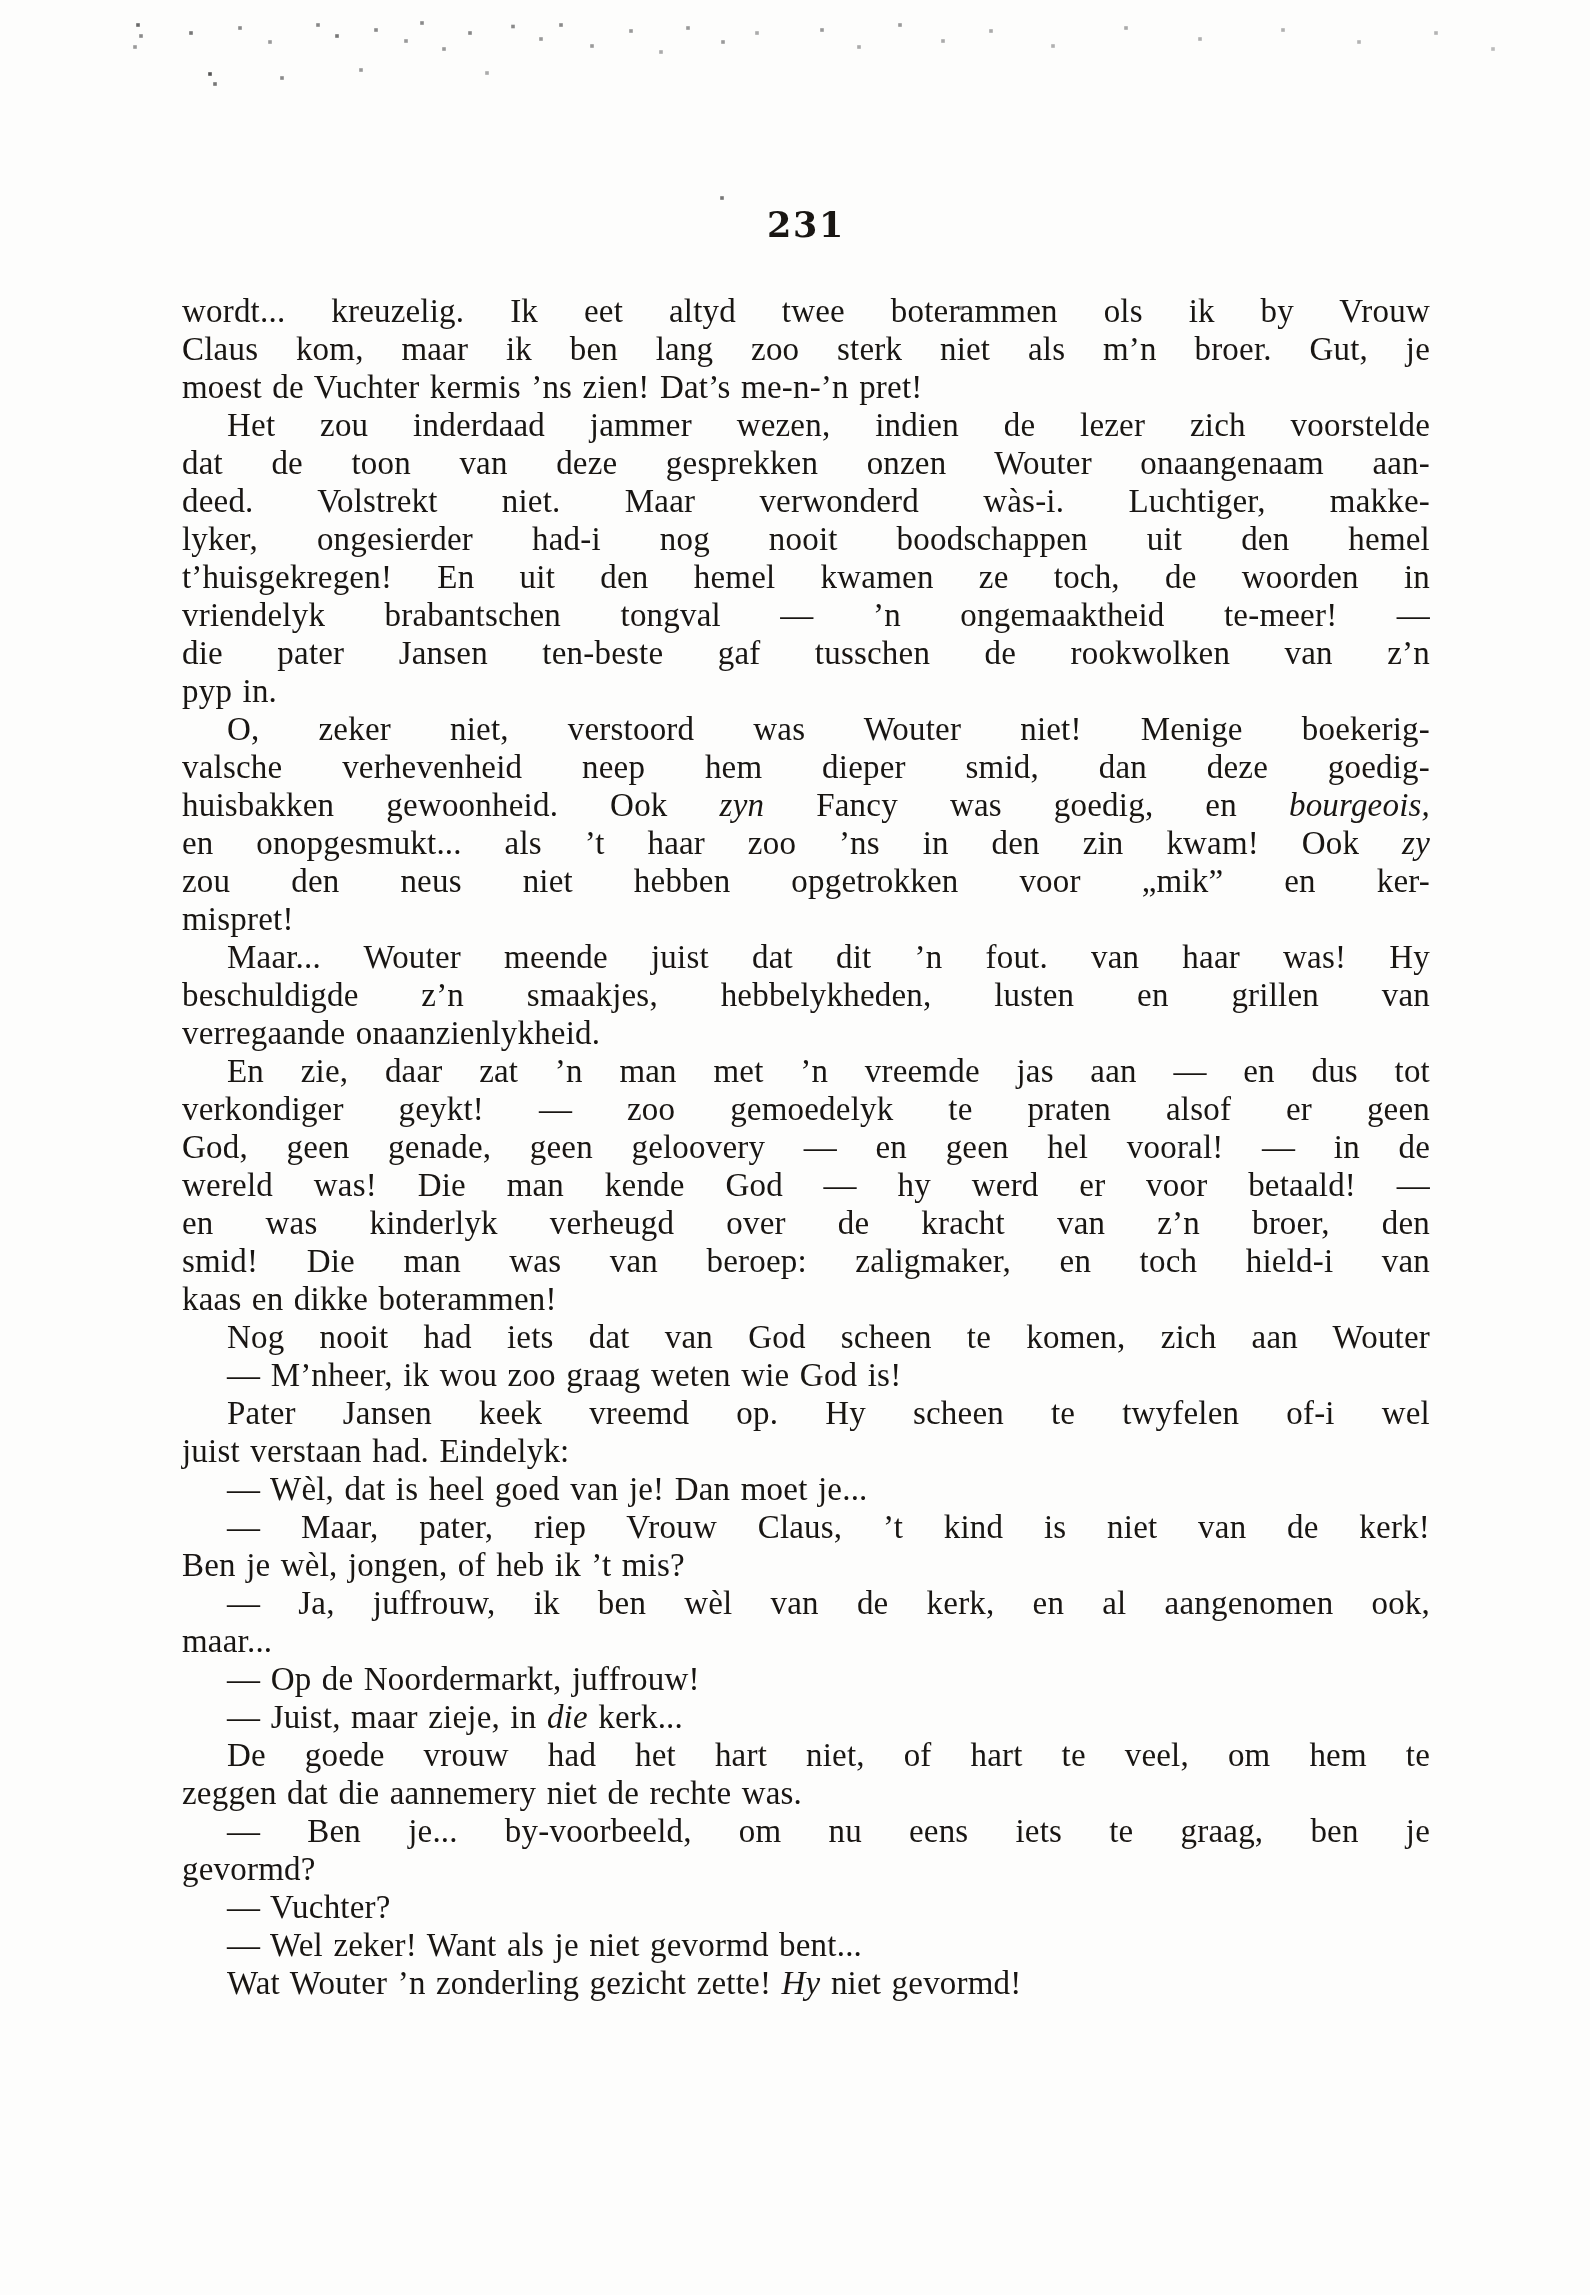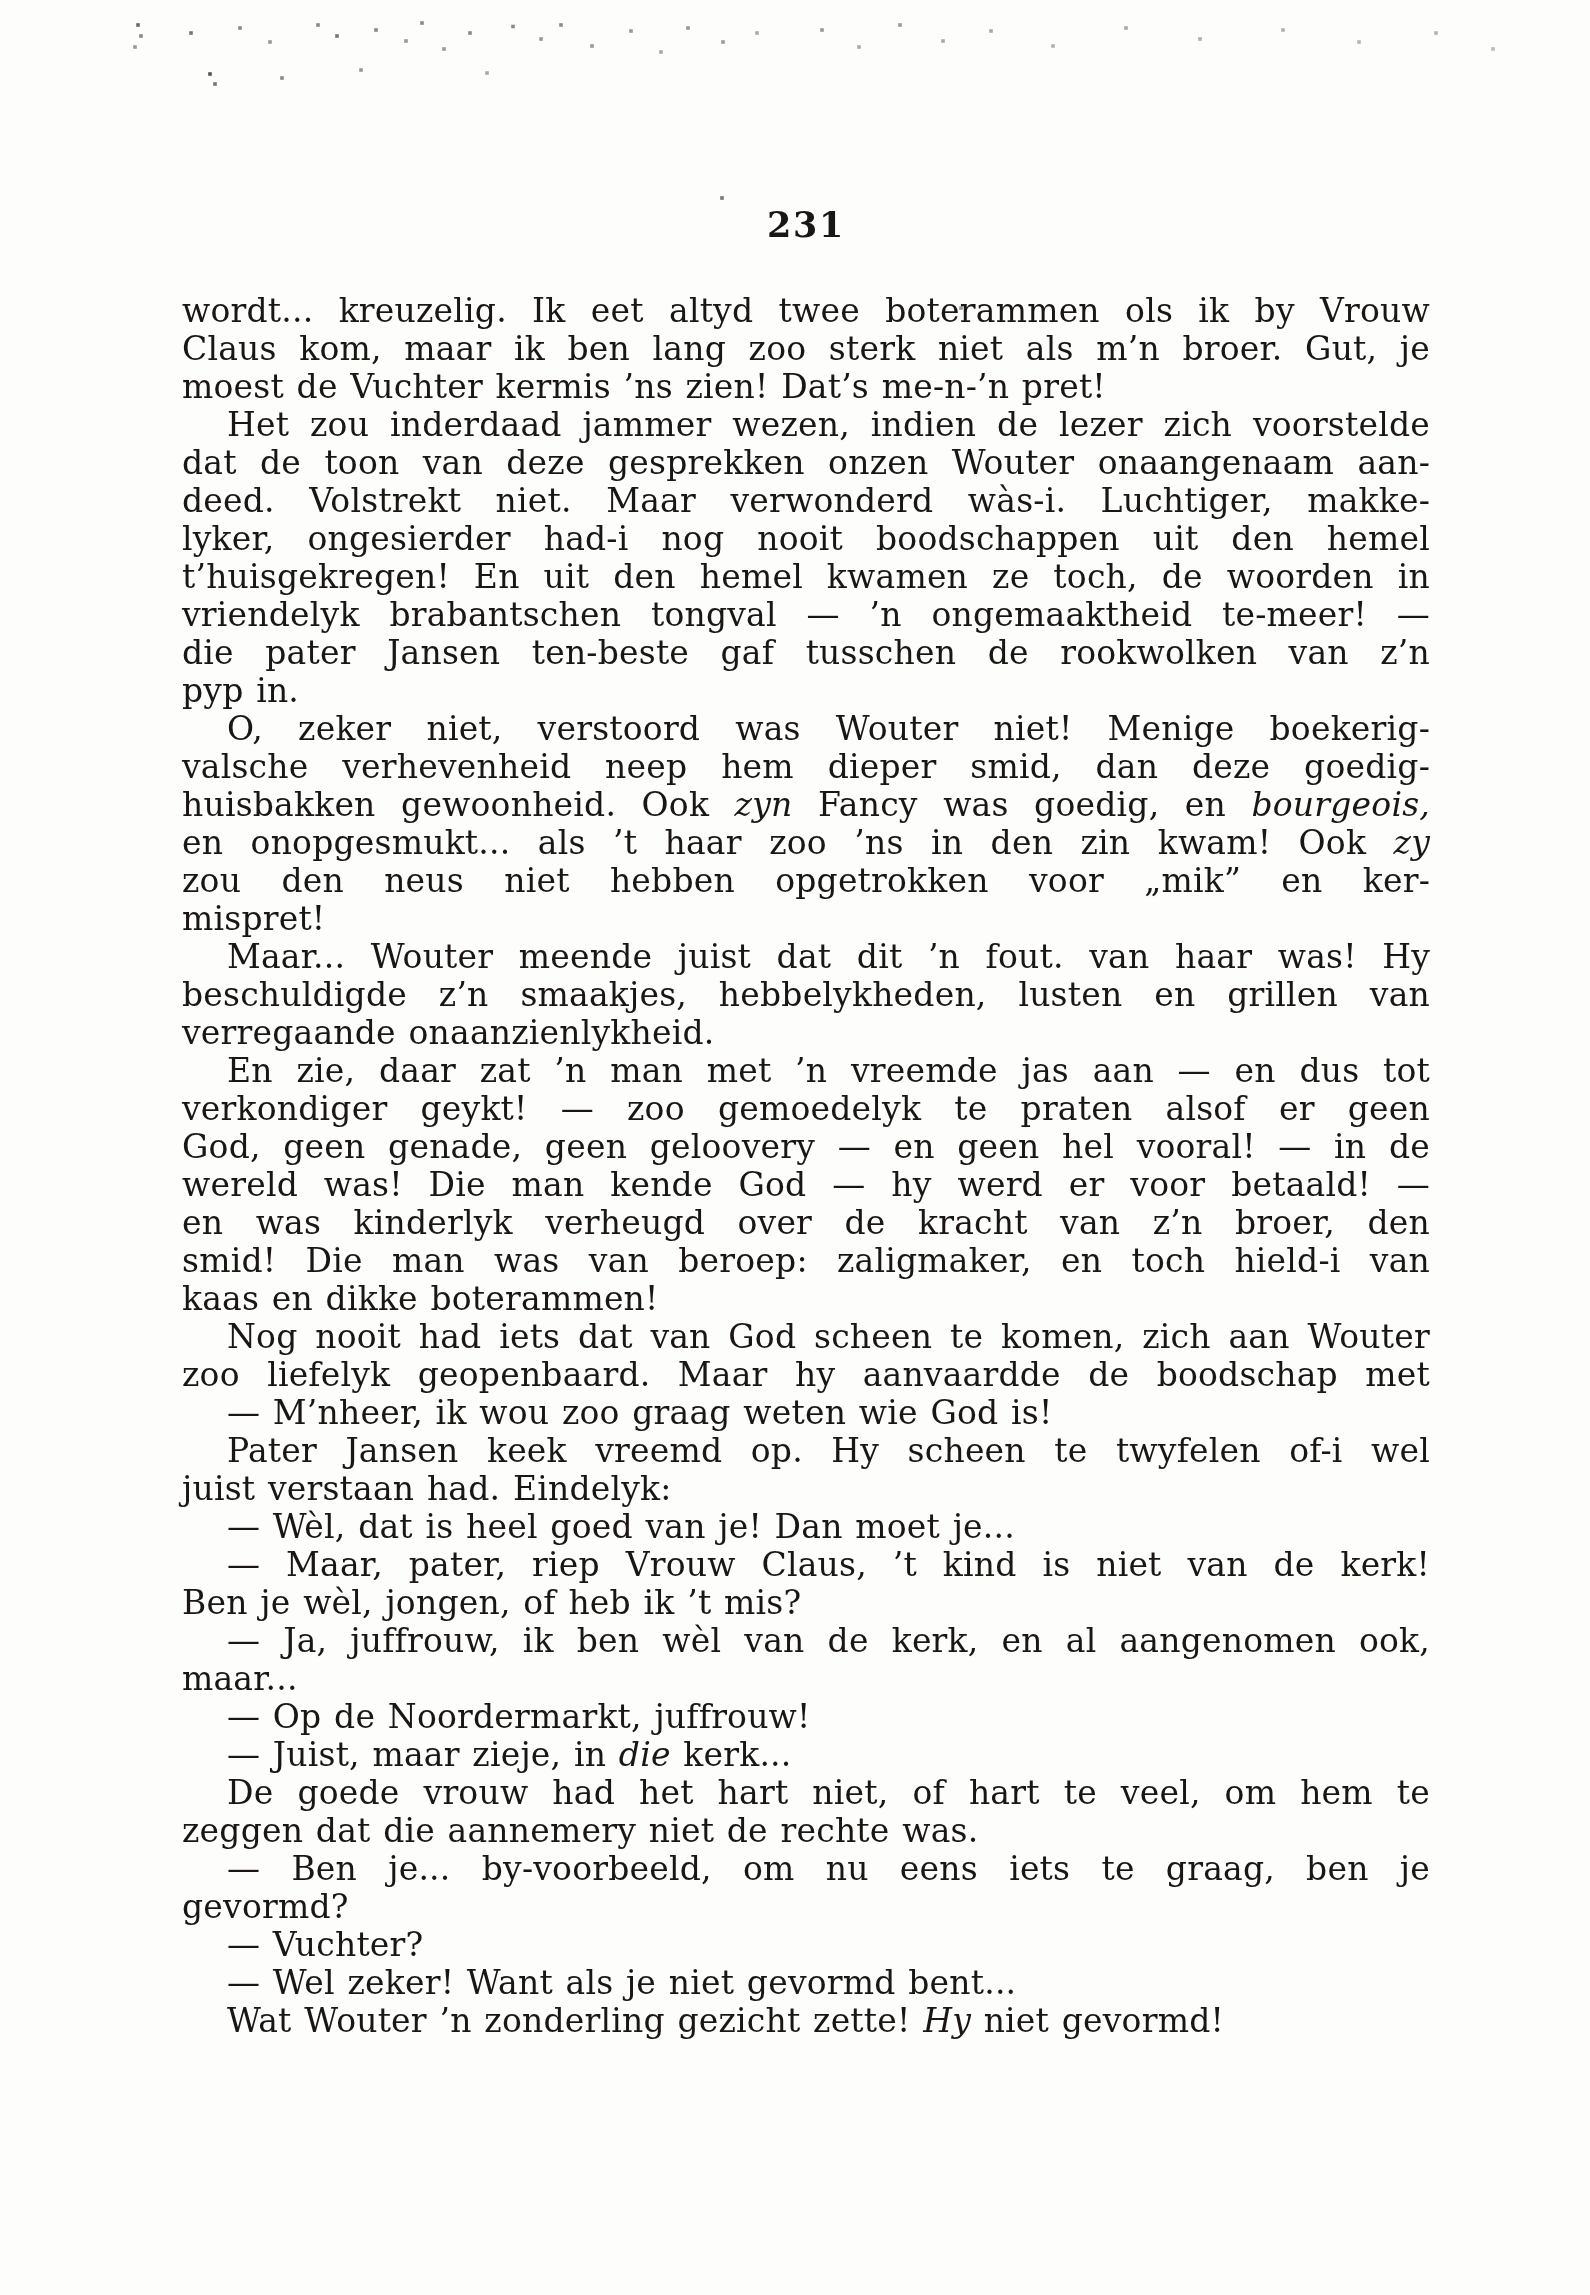--- a/index.html
+++ b/index.html
@@ -49,21 +49,21 @@
   .text-block{
     position:absolute;
     top:292px;
     left:182px;
     width:1248px;
     font-size:33px;
     line-height:38px;
     letter-spacing:0.2px;
     word-spacing:0.06em;
   }
-  .line{white-space:normal;}
+  .line{white-space:normal;font-family:Liberation Serif, serif;}
   .line.ind{text-indent:45px;}
   .line.just{
     text-align:justify;
     text-align-last:justify;
     -moz-text-align-last:justify;
   }
   .it{font-style:italic;}
 </style>
 </head>
 <body>
@@ -93,21 +93,20 @@
       <div class="line just"><span>beschuldigde z’n smaakjes, hebbelykheden, lusten en grillen van</span></div>
       <div class="line"><span>verregaande onaanzienlykheid.</span></div>
       <div class="line ind just"><span>En zie, daar zat ’n man met ’n vreemde jas aan — en dus tot</span></div>
       <div class="line just"><span>verkondiger geykt! — zoo gemoedelyk te praten alsof er geen</span></div>
       <div class="line just"><span>God, geen genade, geen geloovery — en geen hel vooral! — in de</span></div>
       <div class="line just"><span>wereld was! Die man kende God — hy werd er voor betaald! —</span></div>
       <div class="line just"><span>en was kinderlyk verheugd over de kracht van z’n broer, den</span></div>
       <div class="line just"><span>smid! Die man was van beroep: zaligmaker, en toch hield-i van</span></div>
       <div class="line"><span>kaas en dikke boterammen!</span></div>
       <div class="line ind just"><span>Nog nooit had iets dat van God scheen te komen, zich aan Wouter</span></div>
-      <div class="line just"><span>zoo liefelyk geopenbaard. Maar hy aanvaardde de boodschap met</span></div>
       <div class="line ind"><span>— M’nheer, ik wou zoo graag weten wie God is!</span></div>
       <div class="line ind just"><span>Pater Jansen keek vreemd op. Hy scheen te twyfelen of-i wel</span></div>
       <div class="line"><span>juist verstaan had. Eindelyk:</span></div>
       <div class="line ind"><span>— Wèl, dat is heel goed van je! Dan moet je...</span></div>
       <div class="line ind just"><span>— Maar, pater, riep Vrouw Claus, ’t kind is niet van de kerk!</span></div>
       <div class="line"><span>Ben je wèl, jongen, of heb ik ’t mis?</span></div>
       <div class="line ind just"><span>— Ja, juffrouw, ik ben wèl van de kerk, en al aangenomen ook,</span></div>
       <div class="line"><span>maar...</span></div>
       <div class="line ind"><span>— Op de Noordermarkt, juffrouw!</span></div>
       <div class="line ind"><span>— Juist, maar zieje, in </span><span class="it">die</span><span> kerk...</span></div>

